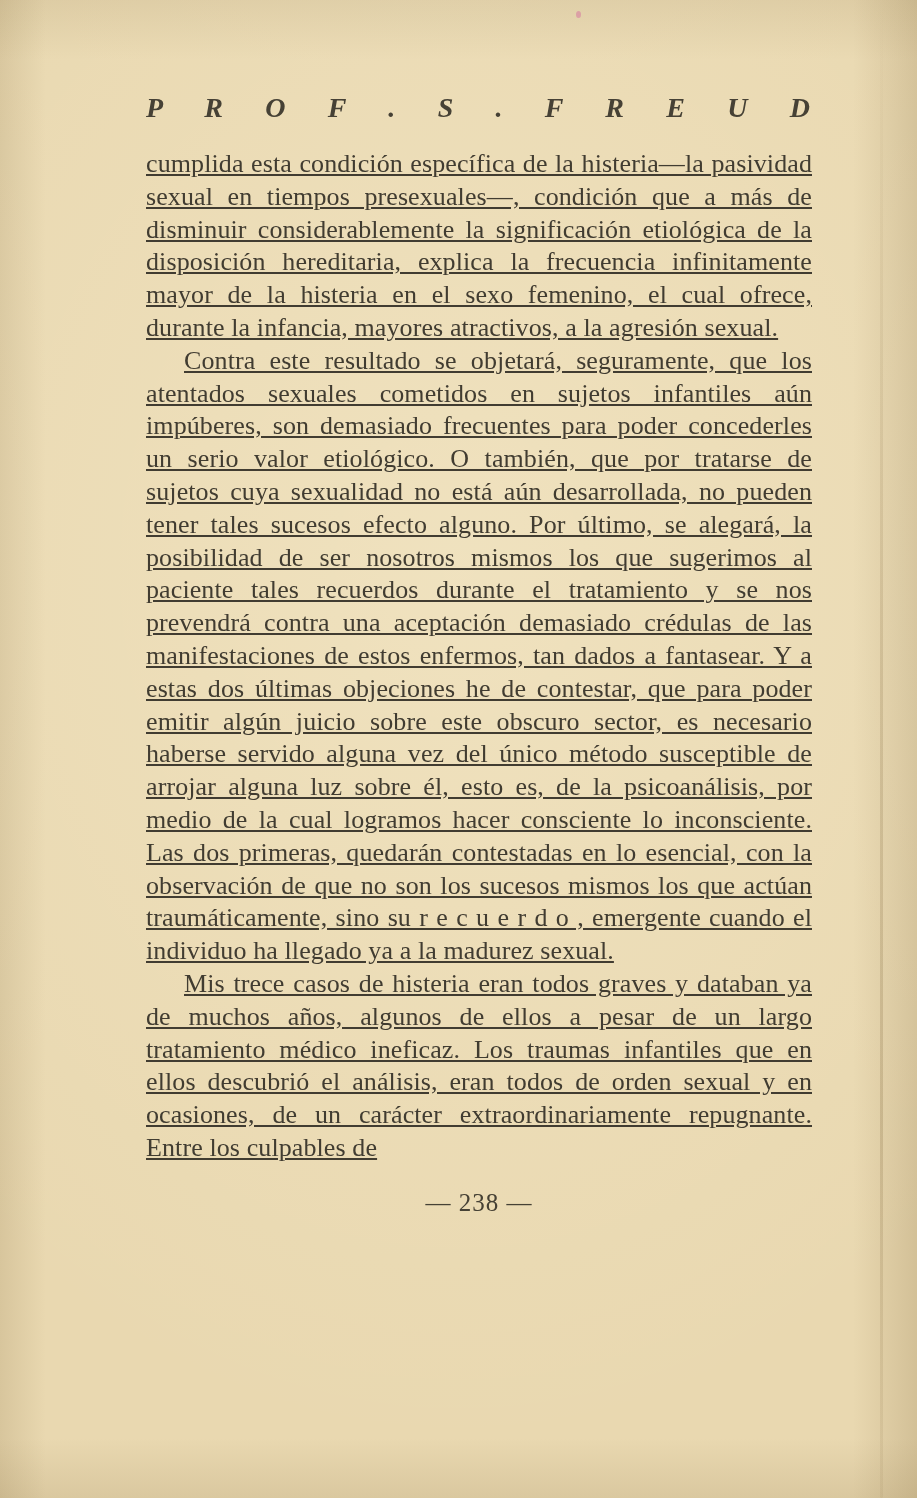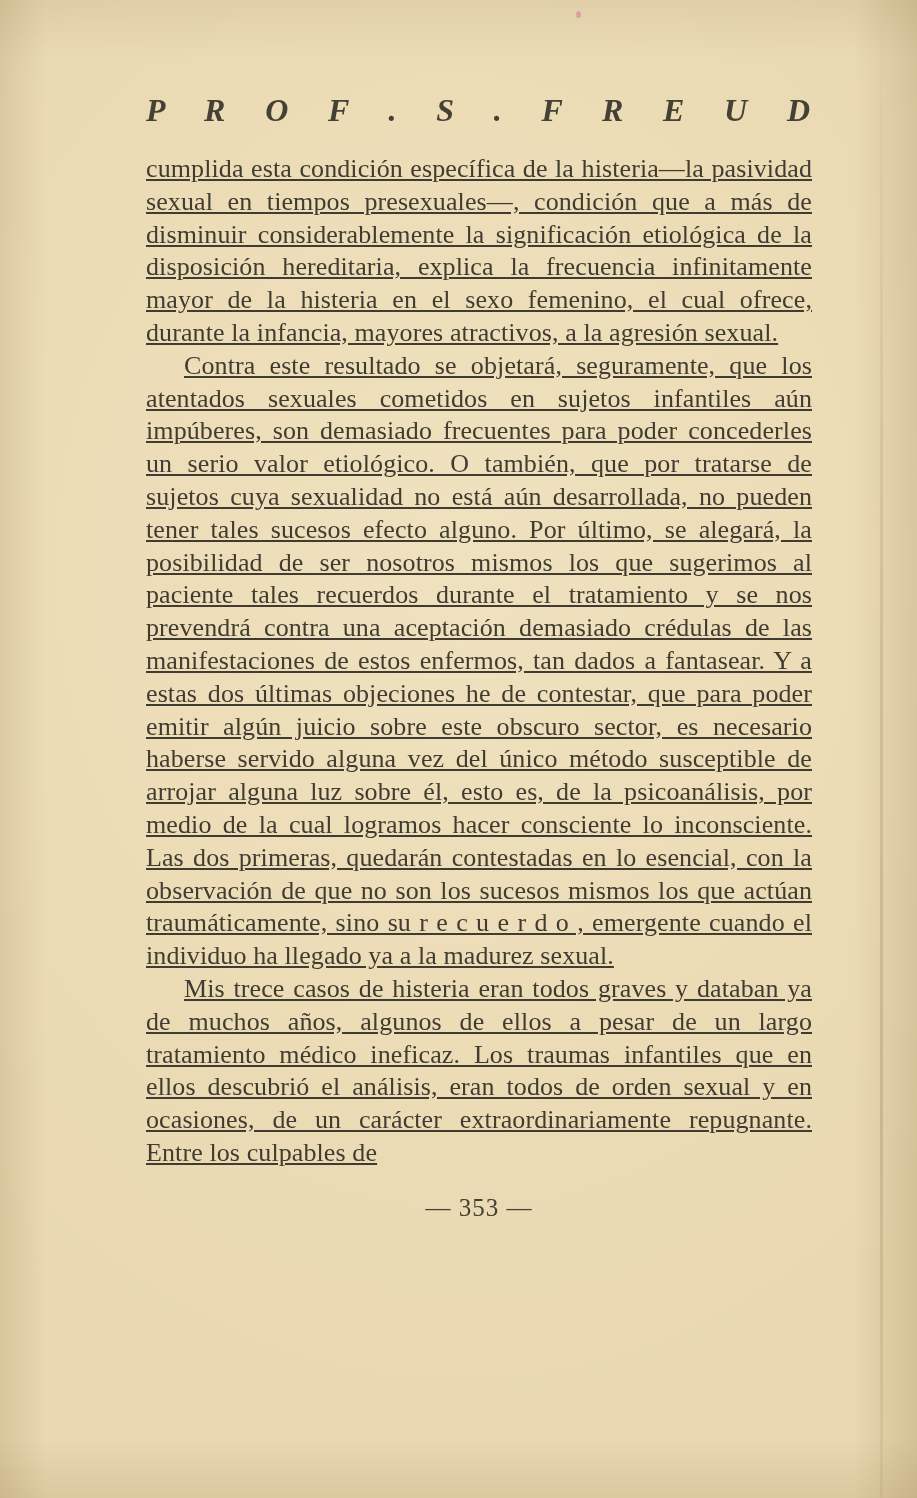--- a/index.html
+++ b/index.html
@@ -43,21 +43,21 @@
   }
   .content {
     position: absolute;
     left: 146px;
     top: 92px;
     width: 666px;
   }
   .running-header {
     font-style: italic;
     font-weight: bold;
-    font-size: 32px;
+    font-size: 28px;
     letter-spacing: 2px;
     color: #464135;
     text-align: justify;
     text-align-last: justify;
     -moz-text-align-last: justify;
     margin-bottom: 24px;
     white-space: normal;
   }
   .body-text {
     font-size: 26px;
@@ -93,16 +93,16 @@
   <div class="content">
 
     <div class="running-header">P R O F .   S .   F R E U D</div>
 
     <div class="body-text">
       <p class="para no-indent">cumplida esta condición específica de la histeria—la pasividad sexual en tiempos presexuales—, condición que a más de disminuir considerablemente la significación etiológica de la disposición hereditaria, explica la frecuencia infinitamente mayor de la histeria en el sexo femenino, el cual ofrece, durante la infancia, mayores atractivos, a la agresión sexual.</p>
       <p class="para">Contra este resultado se objetará, seguramente, que los atentados sexuales cometidos en sujetos infantiles aún impúberes, son demasiado frecuentes para poder concederles un serio valor etiológico. O también, que por tratarse de sujetos cuya sexualidad no está aún desarrollada, no pueden tener tales sucesos efecto alguno. Por último, se alegará, la posibilidad de ser nosotros mismos los que sugerimos al paciente tales recuerdos durante el tratamiento y se nos prevendrá contra una aceptación demasiado crédulas de las manifestaciones de estos enfermos, tan dados a fantasear. Y a estas dos últimas objeciones he de contestar, que para poder emitir algún juicio sobre este obscuro sector, es necesario haberse servido alguna vez del único método susceptible de arrojar alguna luz sobre él, esto es, de la psicoanálisis, por medio de la cual logramos hacer consciente lo inconsciente. Las dos primeras, quedarán contestadas en lo esencial, con la observación de que no son los sucesos mismos los que actúan traumáticamente, sino su  r e c u e r d o ,  emergente cuando el individuo ha llegado ya a la madurez sexual.</p>
       <p class="para">Mis trece casos de histeria eran todos graves y databan ya de muchos años, algunos de ellos a pesar de un largo tratamiento médico ineficaz. Los traumas infantiles que en ellos descubrió el análisis, eran todos de orden sexual y en ocasiones, de un carácter extraordinariamente repugnante. Entre los culpables de</p>
     </div>
 
-    <div class="page-number">— 353 —</div>
+    <div class="page-number">— 238 —</div>
 
   </div>
 </div>
 
 </body></html>

